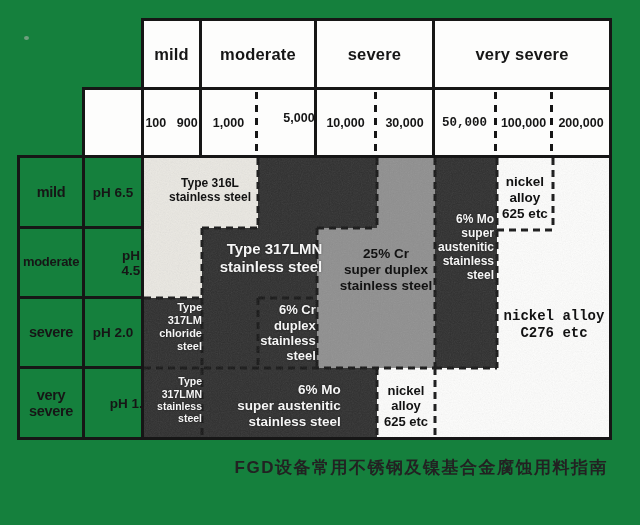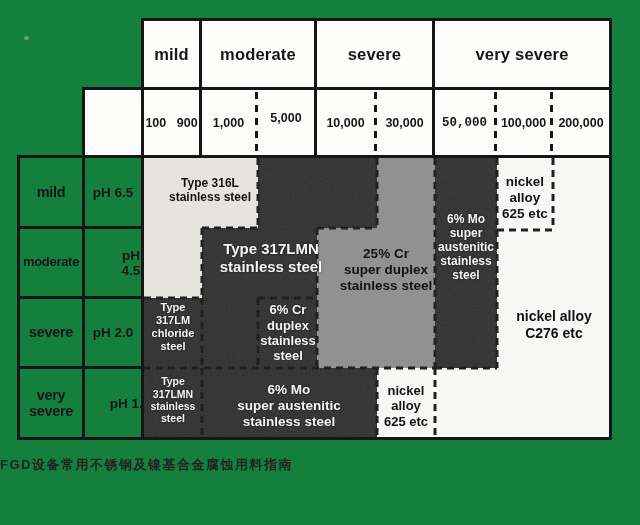--- a/index.html
+++ b/index.html
@@ -20,28 +20,28 @@
   .vline { position:absolute; background:#161616; width:3px; }
   .vdash {
     position:absolute; width:3px;
     background:repeating-linear-gradient(180deg,#161616 0 7px,transparent 7px 13px);
   }
   .zlabel {
     position:absolute; display:flex; align-items:center; justify-content:center;
     text-align:center; font-weight:bold; white-space:pre-line; line-height:1.18;
     z-index:5; pointer-events:none;
   }
-  .dkt { color:#f6f6f6; text-shadow:0 0 2px rgba(0,0,0,.6); }
+  .dkt { color:#f6f6f6; text-shadow:0 0 2px rgba(0,0,0,.6);text-align:right; }
   .ltt { color:#121212; }
   .hdr { font-size:16.5px; letter-spacing:.2px; }
   .ppm { font-size:12.5px; }
   .rowlab { font-size:14.5px; letter-spacing:-.3px; line-height:1.12; white-space:pre-line; }
   .phlab { font-size:13.5px; }
   .caption {
-    position:absolute; text-align:left; font-size:13px; font-weight:600;
+    position:absolute; text-align:right; font-size:17px; font-weight:600;
     letter-spacing:1.5px; color:#222;
   }
   .artifact {
     position:absolute; width:5px; height:4px; border-radius:50%;
     background:#b9b9b4; opacity:.55;
   }
   svg { display:block; }
 </style>
 </head>
 <body>
@@ -62,21 +62,21 @@
   <div class="vline" style="left:314px; top:90px; height:65px;"></div>
   <div class="vline" style="left:432px; top:90px; height:65px;"></div>
 
   <div class="vdash" style="left:255px; top:92px; height:62px;"></div>
   <div class="vdash" style="left:374px; top:92px; height:62px;"></div>
   <div class="vdash" style="left:494px; top:92px; height:62px;"></div>
   <div class="vdash" style="left:550px; top:92px; height:62px;"></div>
 
   <div class="cell ppm" style="left:144px; top:90px; width:55px; height:65px; word-spacing:7px;">100 900</div>
   <div class="cell ppm" style="left:202px; top:90px; width:53px; height:65px;">1,000</div>
-  <div class="cell ppm" style="left:258px; top:90px; width:56px; height:56px;">5,000</div>
+  <div class="cell ppm" style="left:271px; top:90px; width:56px; height:56px;">5,000</div>
   <div class="cell ppm" style="left:317px; top:90px; width:57px; height:65px;">10,000</div>
   <div class="cell ppm" style="left:377px; top:90px; width:55px; height:65px;">30,000</div>
   <div class="cell ppm" style="left:435px; top:90px; width:59px; height:65px;font-family:Liberation Mono, monospace;">50,000</div>
   <div class="cell ppm" style="left:497px; top:90px; width:53px; height:65px;">100,000</div>
   <div class="cell ppm" style="left:553px; top:90px; width:56px; height:65px;">200,000</div>
 
   <div class="abs box" style="left:17px; top:155px; width:595px; height:285px; background:transparent;"></div>
   <div class="vline" style="left:82px;  top:158px; height:279px;"></div>
   <div class="vline" style="left:141px; top:158px; height:279px;"></div>
   <div class="hline" style="left:20px; top:226px; width:124px;"></div>
@@ -156,18 +156,18 @@
 super
 austenitic
 stainless
 steel</div>
   <div class="zlabel ltt" style="left:494px; top:170px; width:62px; height:56px; font-size:13.5px;">nickel
 alloy
 625 etc</div>
   <div class="zlabel ltt" style="left:377px; top:377px; width:58px; height:58px; font-size:13px;">nickel
 alloy
 625 etc</div>
-  <div class="zlabel ltt" style="left:498px; top:306px; width:112px; height:38px; font-size:14px;">nickel alloy
+  <div class="zlabel ltt" style="left:498px; top:306px; width:112px; height:38px; font-size:14px;font-family:Liberation Mono, monospace;">nickel alloy
 C276 etc</div>
 
   <div class="caption" style="left:0px; top:456px; width:608px;">FGD设备常用不锈钢及镍基合金腐蚀用料指南</div>
 
 </div>
 
 </body></html>

